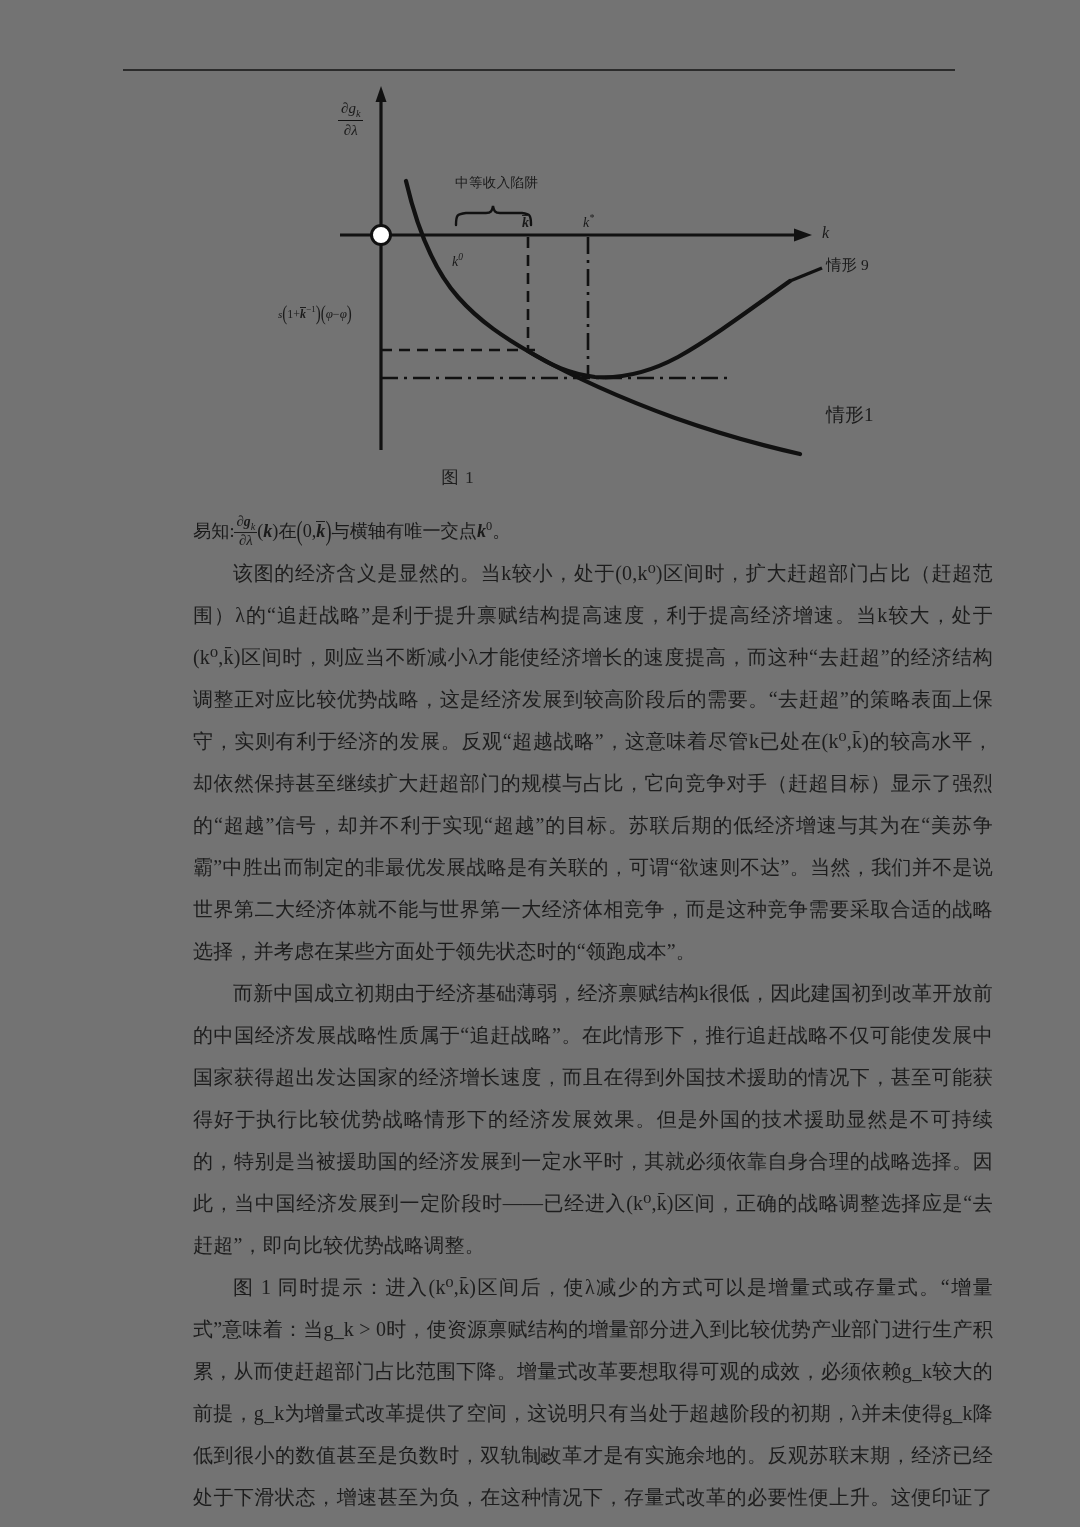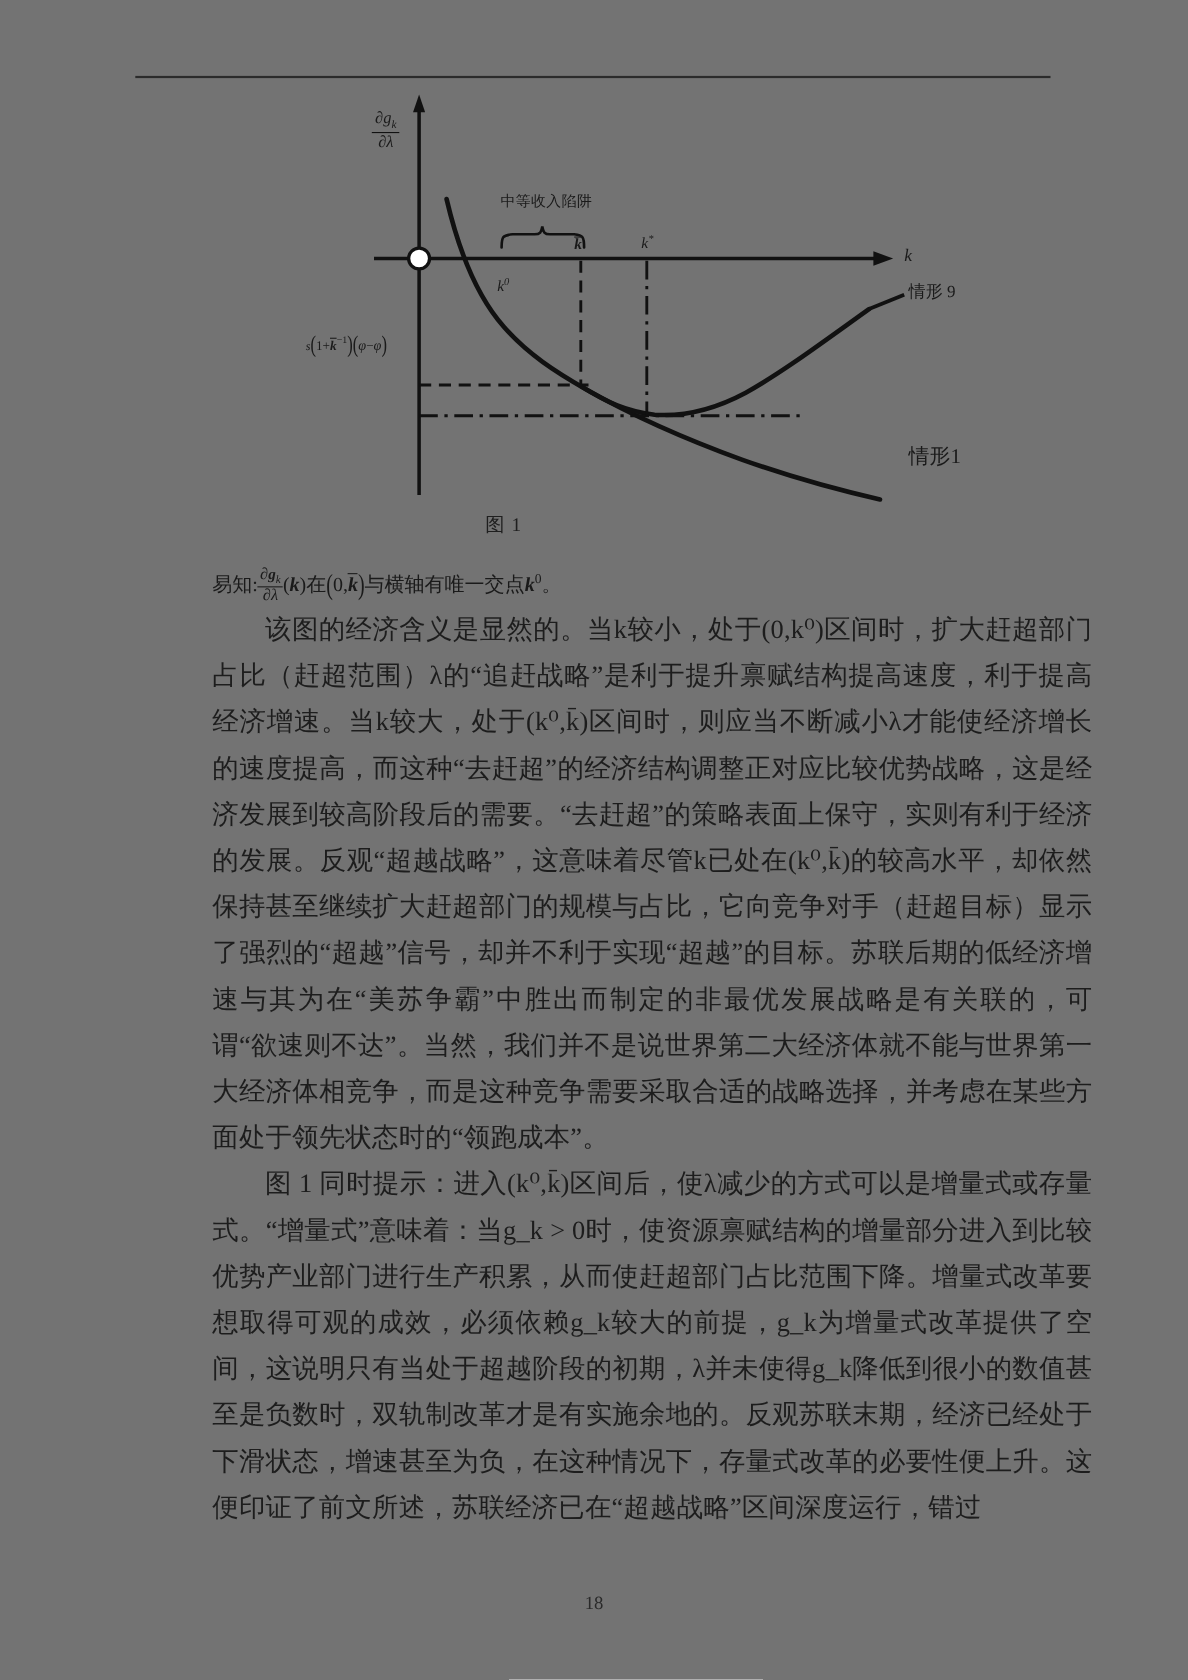--- a/index.html
+++ b/index.html
@@ -51,21 +51,21 @@
   
   #body-text {
     position: absolute;
     left: 160px;
     top: 505px;
     width: 800px;
     margin-left: 33px;
   }
   .para {
     margin: 0;
-    font-size: 24px;
+    font-size: 20px;
     line-height: 42px;
     text-align: justify;
     text-justify: inter-ideograph;
     color: #1d1d1d;
     letter-spacing: 0.2px;
   }
   .para.indent { text-indent: 2em; }
   .para + .para { margin-top: 0px; }
 
   .mathline {
@@ -183,18 +183,19 @@
   <div class="fig-caption">图 1</div>
 
   <div id="body-text">
 
     <div class="mathline">
       <span>易知:</span><span class="frac"><span class="num">∂<i class="v" style="font-size:.92em">g</i><sub class="sm">k</sub></span><span class="den">∂λ</span></span><span>(<i class="v">k</i>)在</span><span class="bigparen">(</span><span>0,<span class="ovl"><i class="v">k</i></span></span><span class="bigparen">)</span><span>与横轴有唯一交点</span><i class="v">k</i><sup class="sm" style="font-style:normal">0</sup><span>。</span>
     </div>
 
     <p class="para indent">该图的经济含义是显然的。当k较小，处于(0,k⁰)区间时，扩大赶超部门占比（赶超范围）λ的“追赶战略”是利于提升禀赋结构提高速度，利于提高经济增速。当k较大，处于(k⁰,k̄)区间时，则应当不断减小λ才能使经济增长的速度提高，而这种“去赶超”的经济结构调整正对应比较优势战略，这是经济发展到较高阶段后的需要。“去赶超”的策略表面上保守，实则有利于经济的发展。反观“超越战略”，这意味着尽管k已处在(k⁰,k̄)的较高水平，却依然保持甚至继续扩大赶超部门的规模与占比，它向竞争对手（赶超目标）显示了强烈的“超越”信号，却并不利于实现“超越”的目标。苏联后期的低经济增速与其为在“美苏争霸”中胜出而制定的非最优发展战略是有关联的，可谓“欲速则不达”。当然，我们并不是说世界第二大经济体就不能与世界第一大经济体相竞争，而是这种竞争需要采取合适的战略选择，并考虑在某些方面处于领先状态时的“领跑成本”。</p>
 
+    <p class="para indent">而新中国成立初期由于经济基础薄弱，经济禀赋结构k很低，因此建国初到改革开放前的中国经济发展战略性质属于“追赶战略”。在此情形下，推行追赶战略不仅可能使发展中国家获得超出发达国家的经济增长速度，而且在得到外国技术援助的情况下，甚至可能获得好于执行比较优势战略情形下的经济发展效果。但是外国的技术援助显然是不可持续的，特别是当被援助国的经济发展到一定水平时，其就必须依靠自身合理的战略选择。因此，当中国经济发展到一定阶段时——已经进入(k⁰,k̄)区间，正确的战略调整选择应是“去赶超”，即向比较优势战略调整。</p>
 
     <p class="para indent">图 1 同时提示：进入(k⁰,k̄)区间后，使λ减少的方式可以是增量式或存量式。“增量式”意味着：当g_k &gt; 0时，使资源禀赋结构的增量部分进入到比较优势产业部门进行生产积累，从而使赶超部门占比范围下降。增量式改革要想取得可观的成效，必须依赖g_k较大的前提，g_k为增量式改革提供了空间，这说明只有当处于超越阶段的初期，λ并未使得g_k降低到很小的数值甚至是负数时，双轨制改革才是有实施余地的。反观苏联末期，经济已经处于下滑状态，增速甚至为负，在这种情况下，存量式改革的必要性便上升。这便印证了前文所述，苏联经济已在“超越战略”区间深度运行，错过</p>
   </div>
 
   <div class="page-number">18</div>
 </div>
 
 </body></html>

